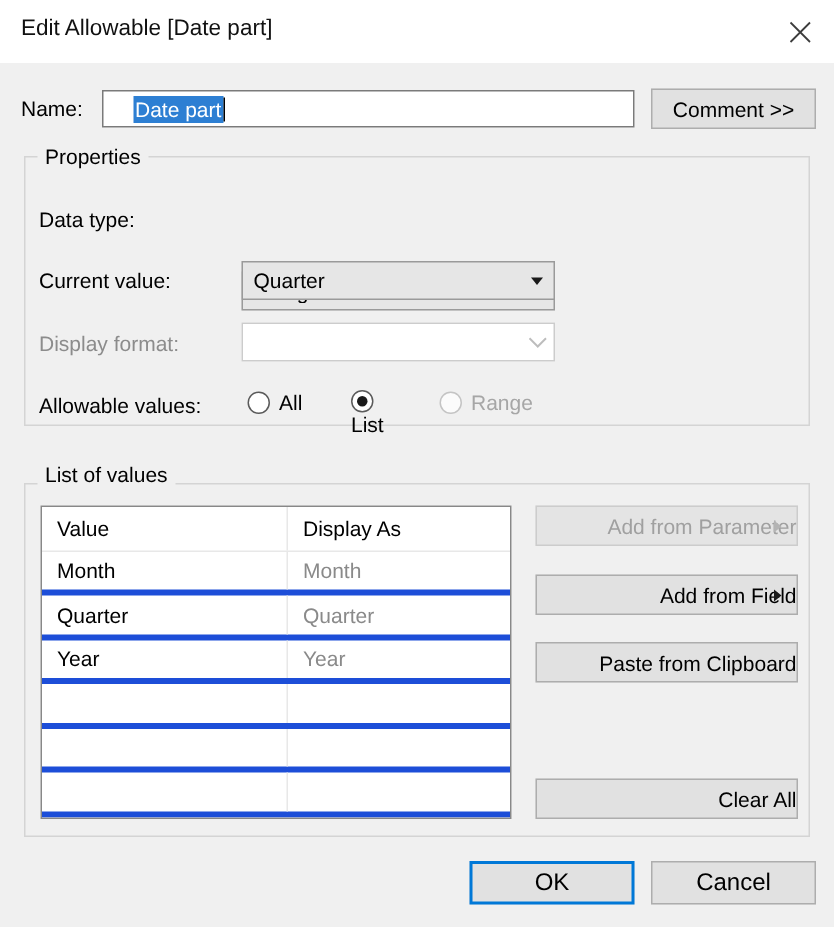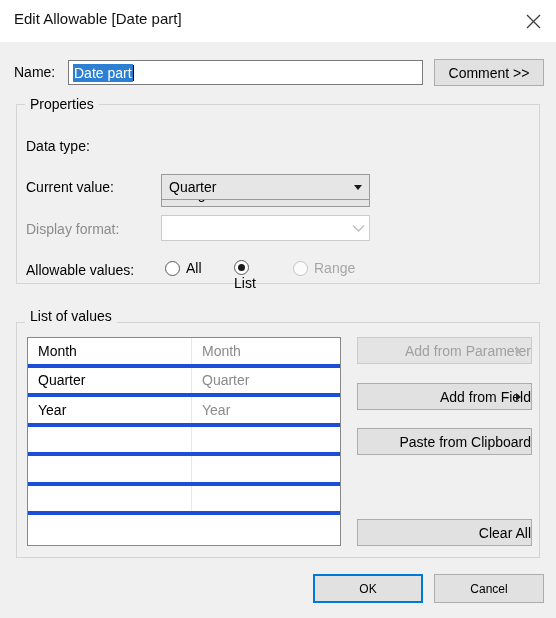--- a/index.html
+++ b/index.html
@@ -65,21 +65,21 @@
   .name-input {
     position: absolute;
     left: 68px; top: 60px;
     width: 355px;
     height: 25px;
     background: #ffffff;
     border: 1px solid #7a7a7a;
     box-sizing: border-box;
     display: flex;
     align-items: center;
-    padding-left: 4px;
+    padding-left: 20px;
   }
   .name-input .sel {
     background: #2d7fd3;
     color: #ffffff;
     font-size: 14px;
     line-height: 18px;
     padding: 0 1px;
   }
   .caret {
     width: 1px;
@@ -276,21 +276,21 @@
   
   .bottom-btn {
     position: absolute;
     width: 110px;
     height: 29px;
     background: #e1e1e1;
     box-sizing: border-box;
     display: flex;
     align-items: center;
     justify-content: center;
-    font-size: 12px;
+    font-size: 16px;
     cursor: default;
   }
   #ok-button {
     left: 313px; top: 574px;
     border: 2px solid #0078d7;
   }
   #cancel-button {
     left: 434px; top: 574px;
     border: 1px solid #adadad;
   }
@@ -357,20 +357,24 @@
 </div>
 <div class="radio-wrap" style="left:293px; top:260px;">
   <span class="radio-dot dim"></span>
   <span class="radio-label dim">Range</span>
 </div>
 
 <div class="groupbox" id="list-box"></div>
 <div class="groupbox-label" id="list-label">List of values</div>
 
 <div class="table">
+  <div class="trow headrow">
+    <div class="tcell c1 head">Value</div>
+    <div class="tcell c2 head">Display As</div>
+  </div>
   <div class="trow">
     <div class="tcell c1 value">Month</div>
     <div class="tcell c2 display">Month</div>
   </div>
   <div class="trow">
     <div class="tcell c1 value">Quarter</div>
     <div class="tcell c2 display">Quarter</div>
   </div>
   <div class="trow">
     <div class="tcell c1 value">Year</div>

